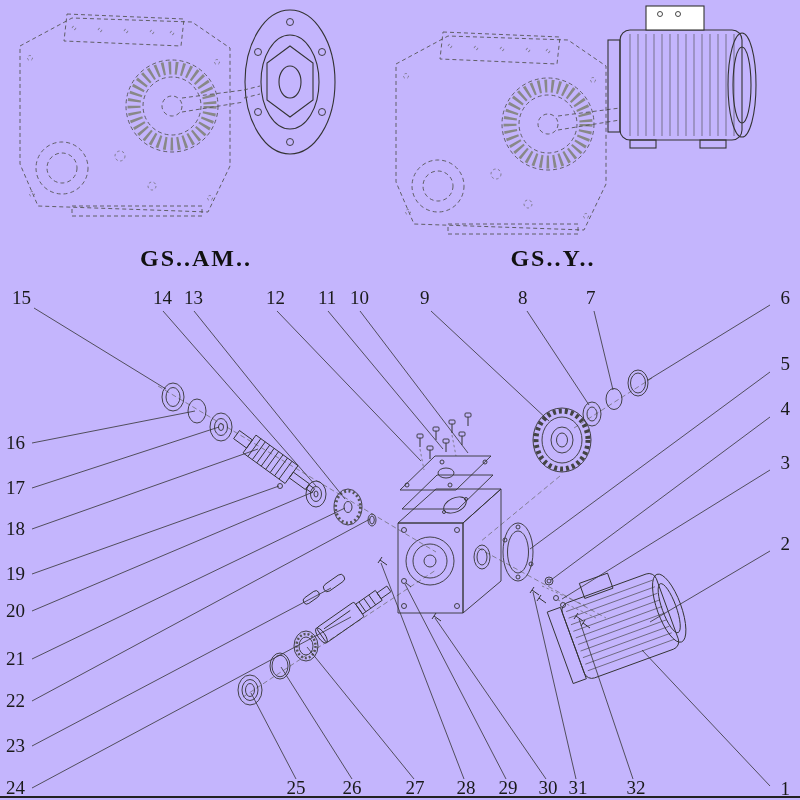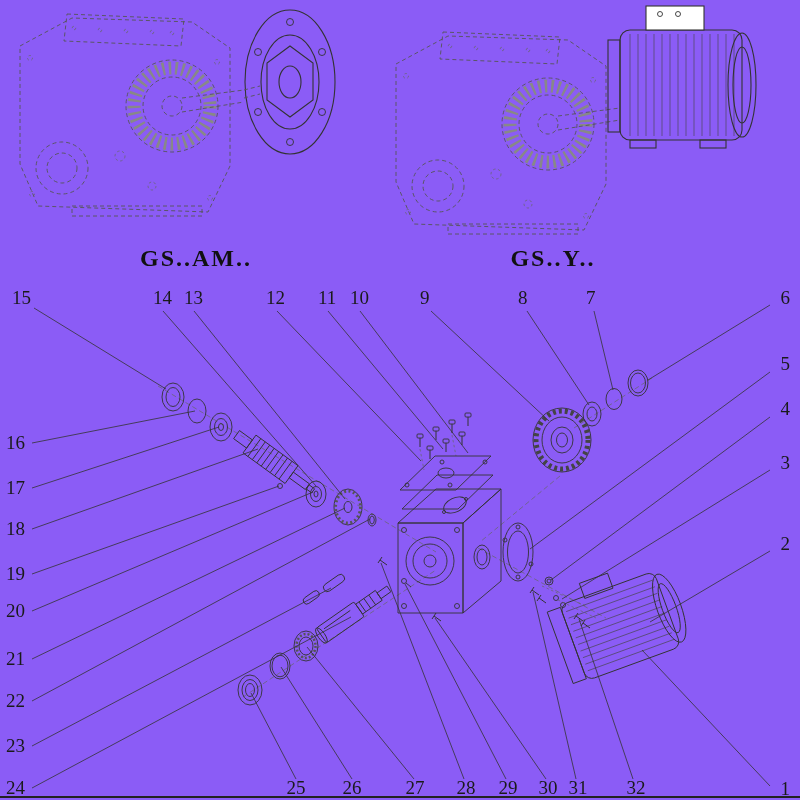--- a/index.html
+++ b/index.html
@@ -1,16 +1,16 @@
 <!DOCTYPE html>
 <html><head>
 <meta charset="utf-8">
 <style>
   html,body{margin:0;padding:0;background:#fff;}
-  #page{width:800px;height:800px;position:relative;background:#8b5cf6;overflow:hidden;}
+  #page{width:800px;height:800px;position:relative;background:#c4b5fd;overflow:hidden;}
   svg{display:block;}
   text{font-family:"Liberation Serif", serif;}
   .callout-num{font-size:19px;fill:#1a1a1a;}
   .variant-label{font-size:24px;font-weight:bold;letter-spacing:2px;fill:#111;}
   .dashed{stroke:#555;stroke-width:.9;fill:none;stroke-dasharray:4 3;}
   .dashed-fine{stroke:#666;stroke-width:.7;fill:none;stroke-dasharray:2.5 2.5;}
   .solid{stroke:#333;stroke-width:1.1;fill:none;}
   .part{stroke:#333;stroke-width:.9;fill:none;}
   .axis{stroke:#666;stroke-width:.7;fill:none;stroke-dasharray:5 3;}
   .leader{stroke:#333;stroke-width:.8;}

